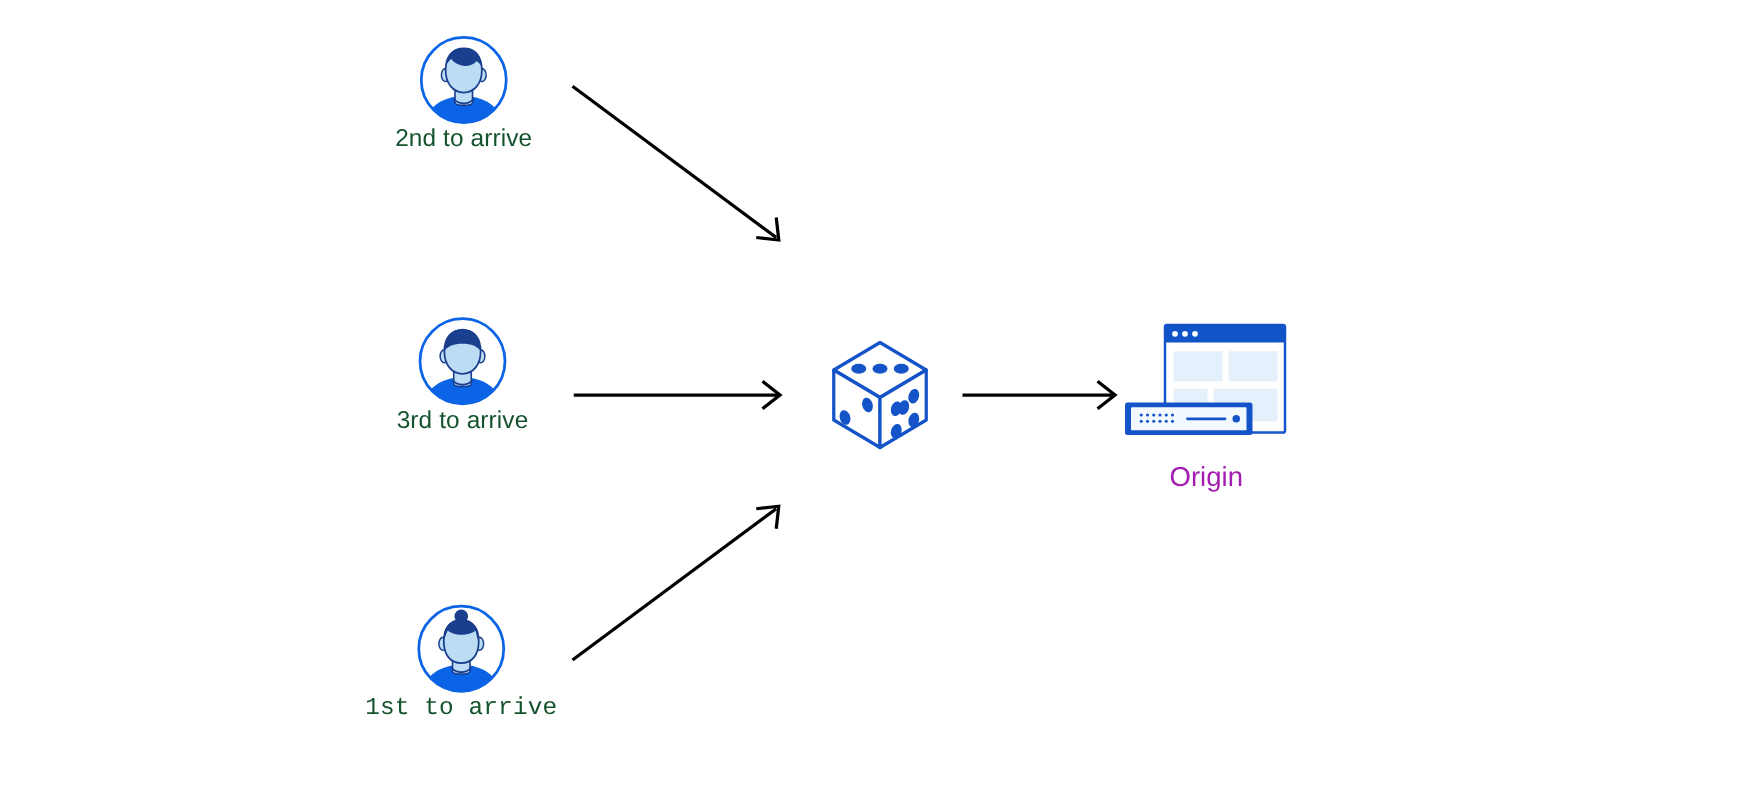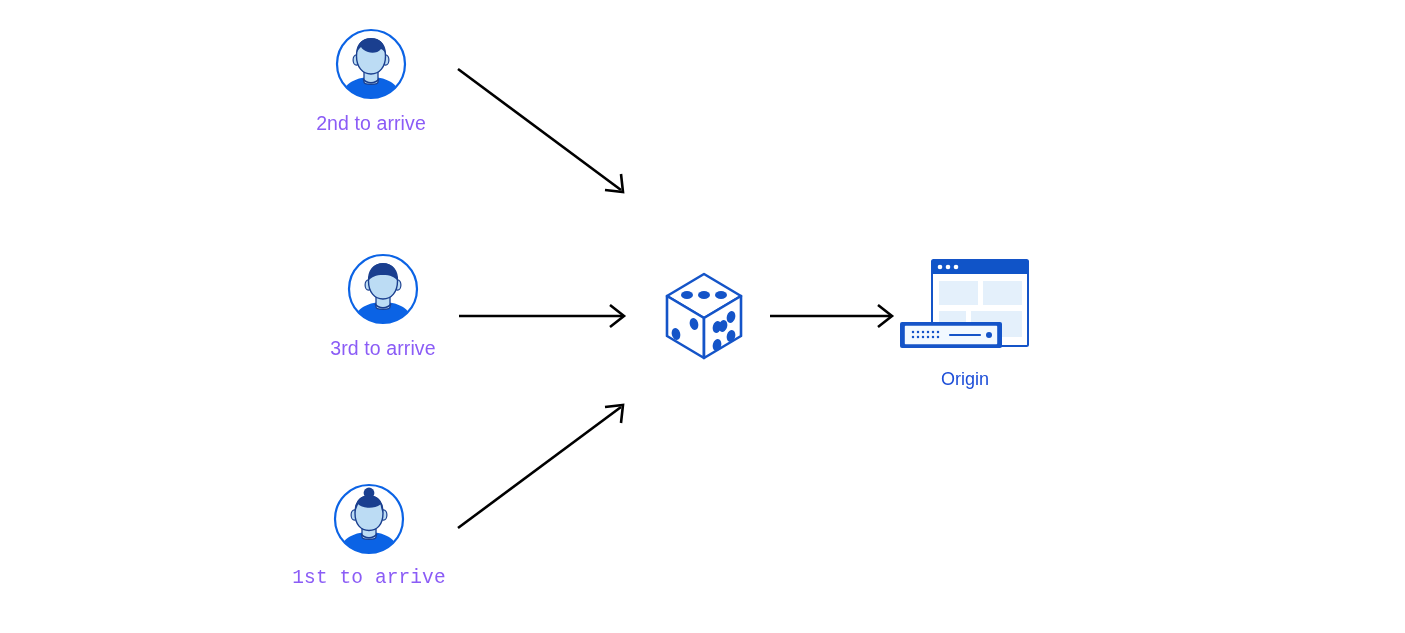--- a/index.html
+++ b/index.html
@@ -31,24 +31,23 @@
   }
 
   
   .node {
     position: absolute;
     display: flex;
     flex-direction: column;
     align-items: center;
   }
   .node-caption {
-    margin-top: 12px;
     font-size: 19.5px;
     line-height: 1.1;
-    color: #8b5cf6;
+    color: #14532d;
     white-space: nowrap;
     letter-spacing: 0.1px;
   }
 
   
   .avatar-wrap {
     width: 74px;
     height: 74px;
   }
 
@@ -63,22 +62,22 @@
     display: flex;
     flex-direction: column;
     align-items: center;
   }
   .origin-graphic {
     width: 140px;
     height: 105px;
     position: relative;
   }
   .origin-caption {
-    font-size: 18px;
-    color: #1d4ed8;
+    font-size: 22px;
+    color: #a21caf;
     margin-top: 8px;
     white-space: nowrap;
   }
 </style>
 </head>
 <body>
 
 <div id="canvas">
 
   <svg id="arrow-layer" viewBox="0 0 1405 633" xmlns="http://www.w3.org/2000/svg">
@@ -129,21 +128,21 @@
           <path d="M37 12 c10 0 14.5 7 14.5 17 c0 11 -6 18 -14.5 18 c-8.5 0 -14.5 -7 -14.5 -18 c0 -10 4.5 -17 14.5 -17 Z" fill="#bcdcf4" stroke="#1a3f8f" stroke-width="1.4"></path>
 
           <path d="M22.5 27 c0 -10 6 -16 14.5 -16 c9 0 14.5 6 14.5 16 c0 -1 -2 -4 -4.5 -5
                    c-3 4 -9 4.5 -13 3 c-3.5 -1.3 -6 -3 -7 -5 c-2 2 -4 4 -4.5 7 Z" fill="#1a3f8f"></path>
         </g>
       </svg>
     </div>
     <div class="node-caption">2nd to arrive</div>
   </div>
 
-  <div class="node" style="left:308px; top:252px; width:150px;">
+  <div class="node" style="left:295px; top:252px; width:150px;">
     <div class="avatar-wrap">
       <svg viewBox="0 0 74 74" width="74" height="74" xmlns="http://www.w3.org/2000/svg">
         <defs>
           <clipPath id="clipB">
               <circle cx="37" cy="37" r="33.5"></circle>
             </clipPath>
         </defs>
         <circle cx="37" cy="37" r="34" fill="#ffffff" stroke="#0b63e5" stroke-width="2.2"></circle>
         <g clip-path="url(#clipB)">
           <path d="M37 50 C 16 50 6 62 3 78 L71 78 C 68 62 58 50 37 50 Z" fill="#0b63e5"></path>

